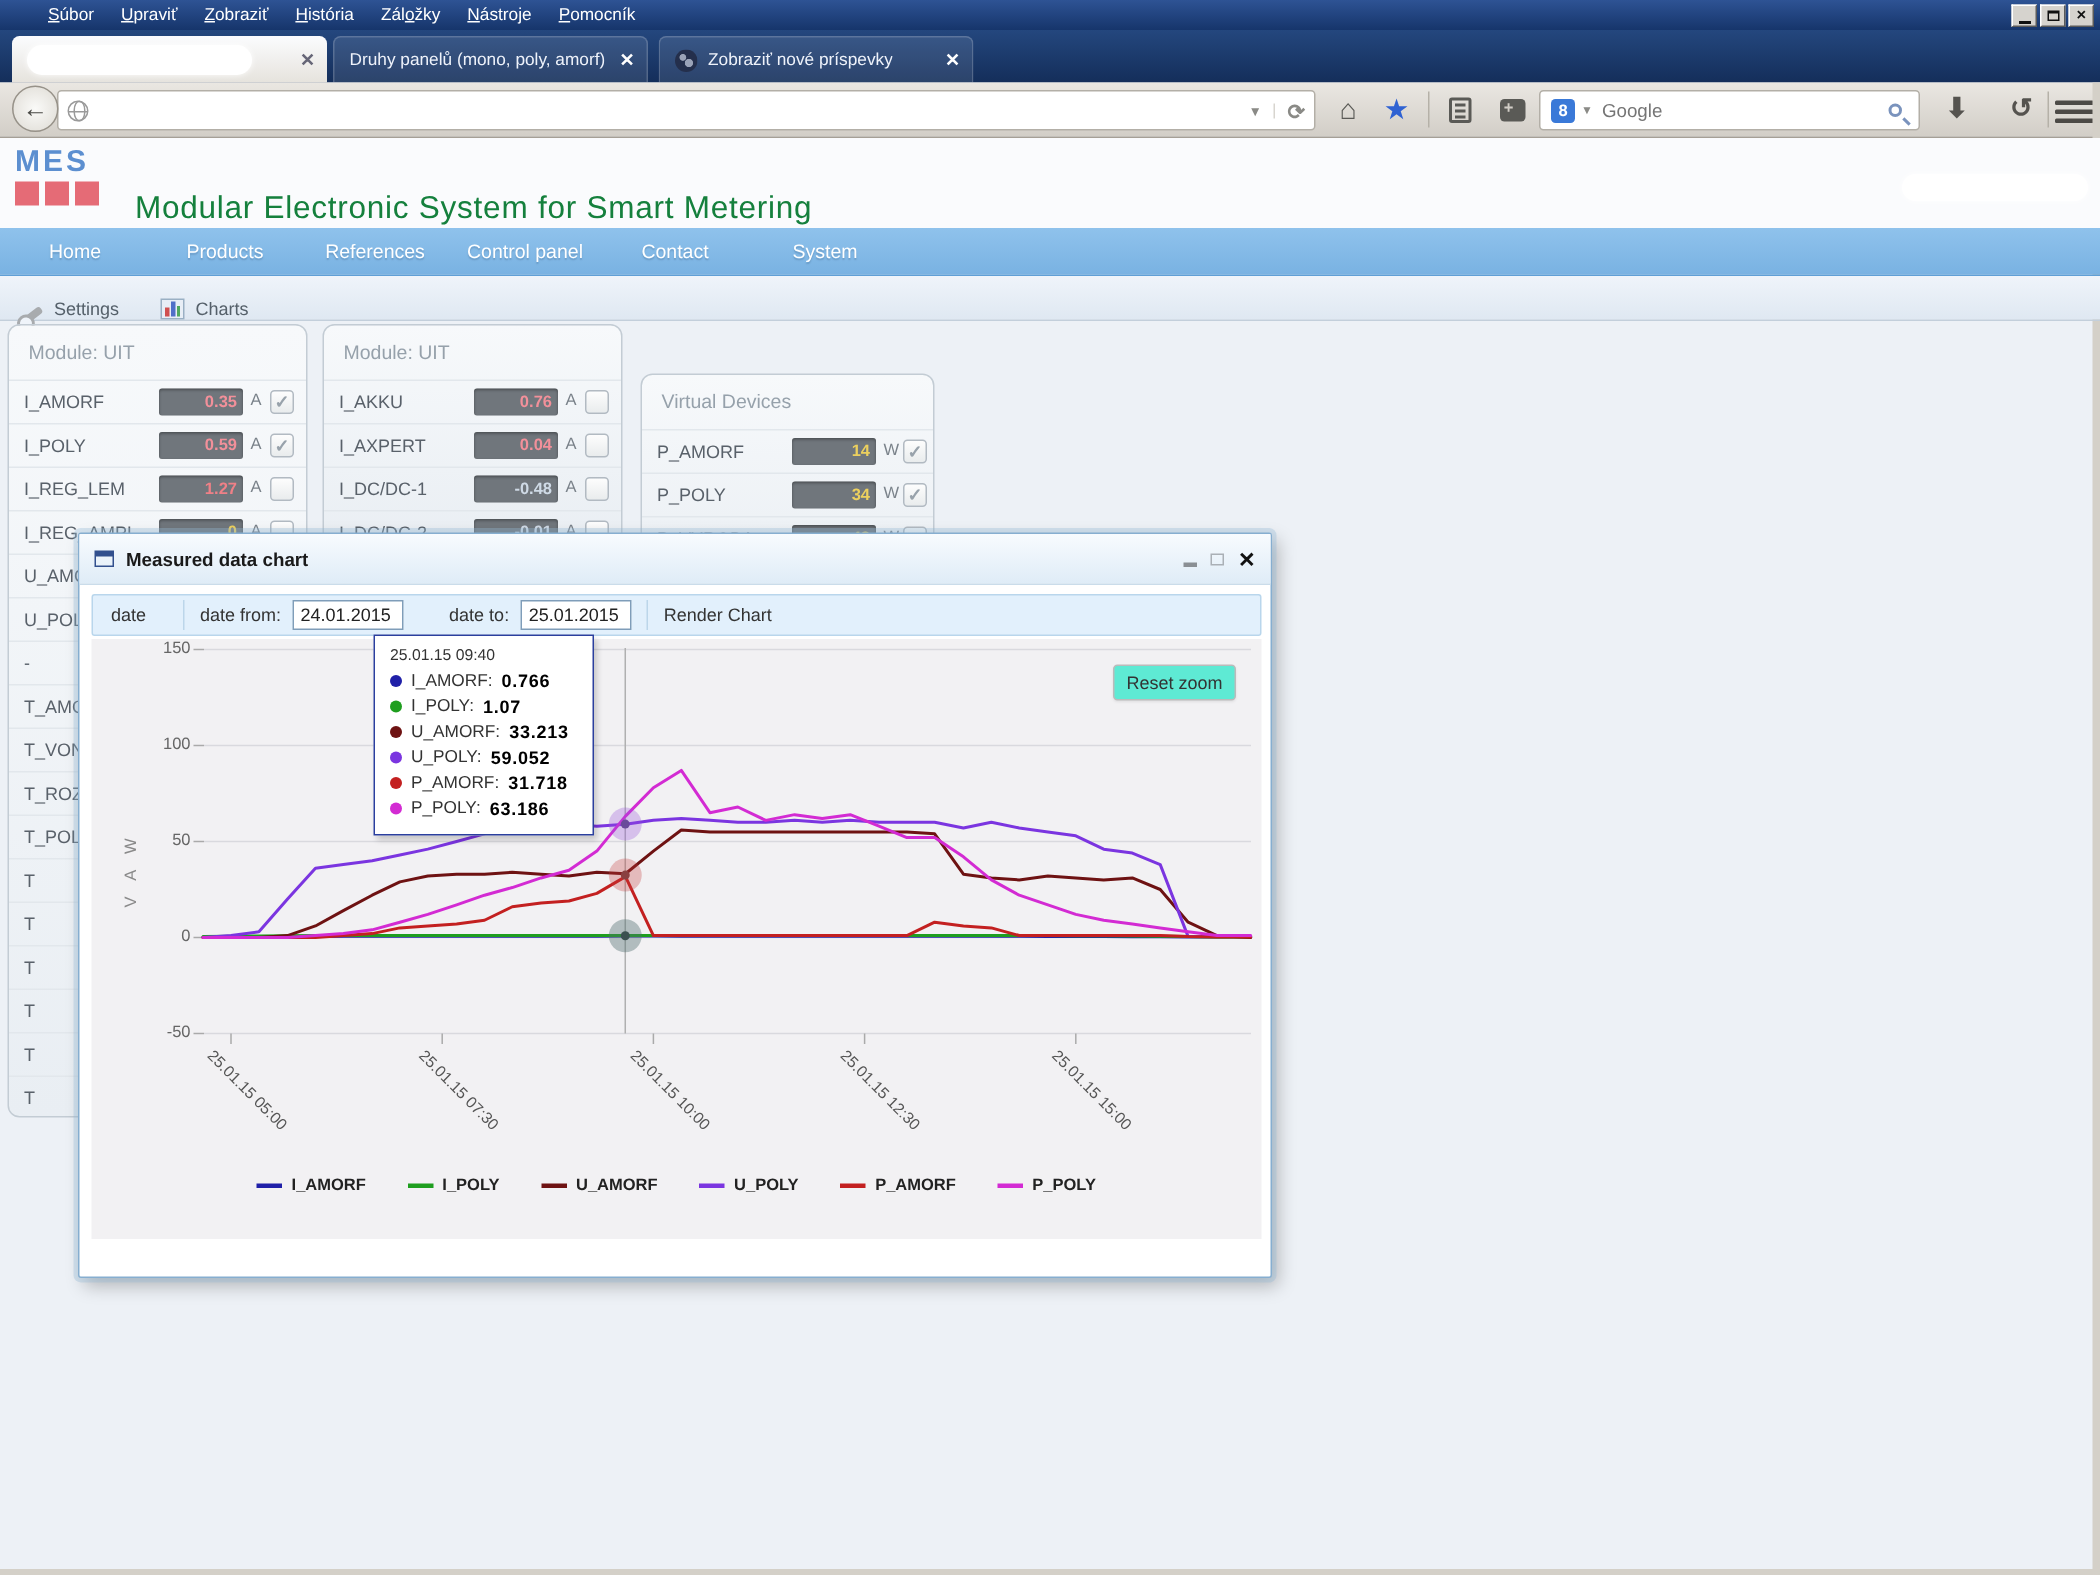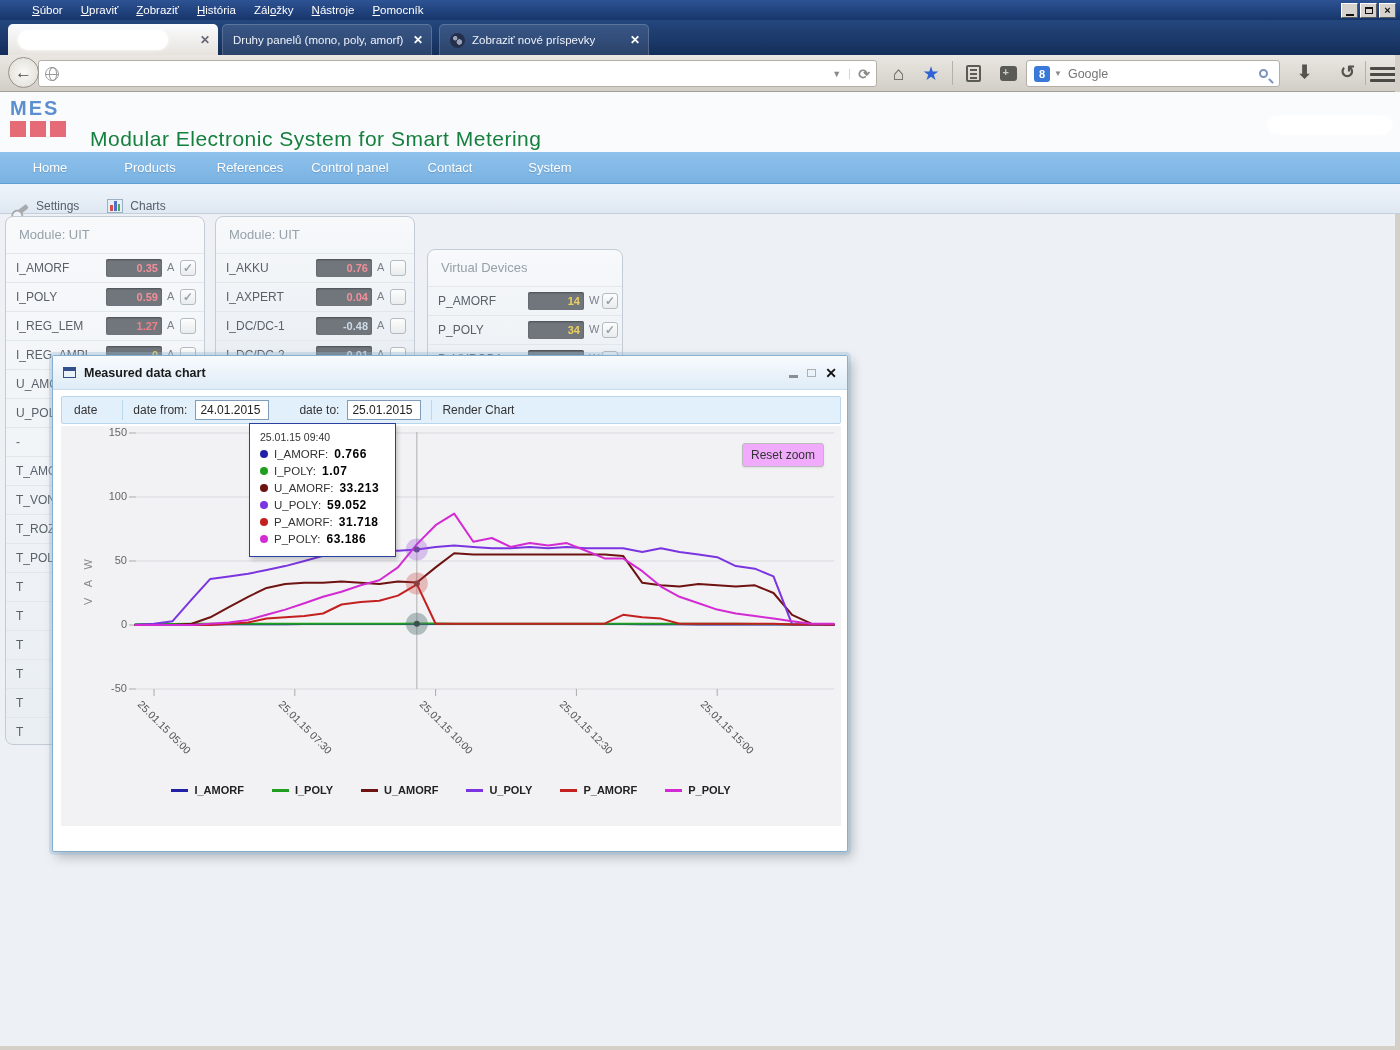--- a/index.html
+++ b/index.html
@@ -125,21 +125,21 @@
   .xtick { position:absolute; font-size:10.5px; color:#555; white-space:nowrap; transform:rotate(45deg); transform-origin:0 0; }
   .legend { position:absolute; left:0; top:358px; width:780px; display:flex; justify-content:center; gap:28px; }
   .legend-item { display:flex; align-items:center; gap:6px; font-size:11px; font-weight:bold; color:#222; }
   .legend-swatch { width:17px; height:3px; }
   .tooltip { position:absolute; left:188px; top:-3px; width:147px; background:#fff; border:1.5px solid #2b3f9e;
     box-shadow:2px 3px 4px rgba(0,0,0,0.18); padding:7px 10px; z-index:5; }
   .tooltip-time { font-size:10.5px; color:#333; margin-bottom:4px; }
   .tt-row { display:flex; align-items:center; gap:6px; margin:3px 0; font-size:11.5px; color:#333; }
   .tt-dot { width:8px; height:8px; border-radius:50%; flex:none; }
   .tt-val { font-weight:bold; color:#000; font-size:12px; letter-spacing:0.5px; }
-  .reset-zoom { position:absolute; left:681px; top:17px; width:82px; height:24px; background:#f0abfc; border:1px solid #bbb;
+  .reset-zoom { position:absolute; left:681px; top:17px; width:82px; height:24px; background:#5eead4; border:1px solid #bbb;
     border-radius:3px; font-size:12px; color:#333; text-align:center; line-height:22px; box-shadow:0 1px 2px rgba(0,0,0,0.08); }
 </style>
 </head>
 <body>
 
 <div id="window">
 
   <div class="menubar">
     <div id="menu-items" style="display:flex">
         <div class="menu-item"><u>S</u>úbor</div>

